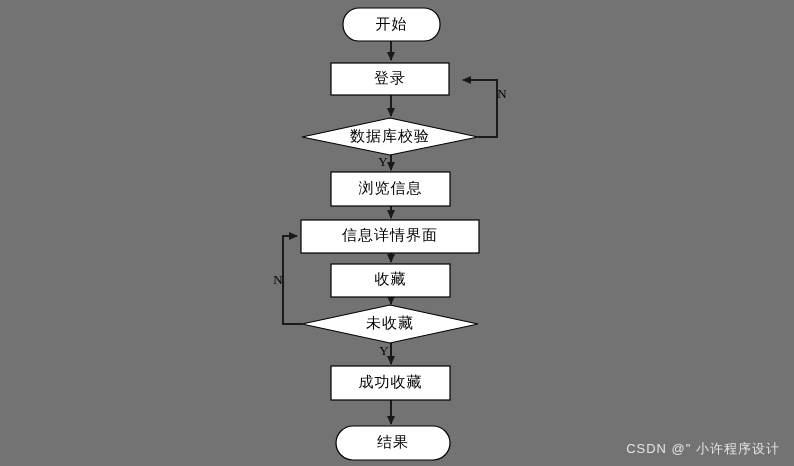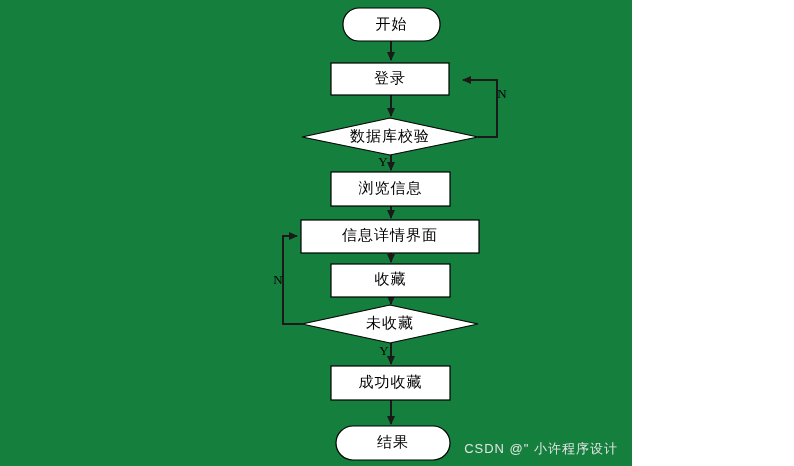--- a/index.html
+++ b/index.html
@@ -5,23 +5,23 @@
   html, body {
     margin: 0;
     padding: 0;
     background: #ffffff;
   }
   body {
     font-family: "Liberation Sans", sans-serif;
   }
   #flowchart-root {
     position: relative;
-    width: 632px;
+    width: 794px;
     height: 466px;
-    background: #15803d;
+    background: #737373;
     overflow: hidden;
   }
   #flow-svg {
     position: absolute;
     left: 0;
     top: 0;
     width: 794px;
     height: 466px;
     display: block;
   }

